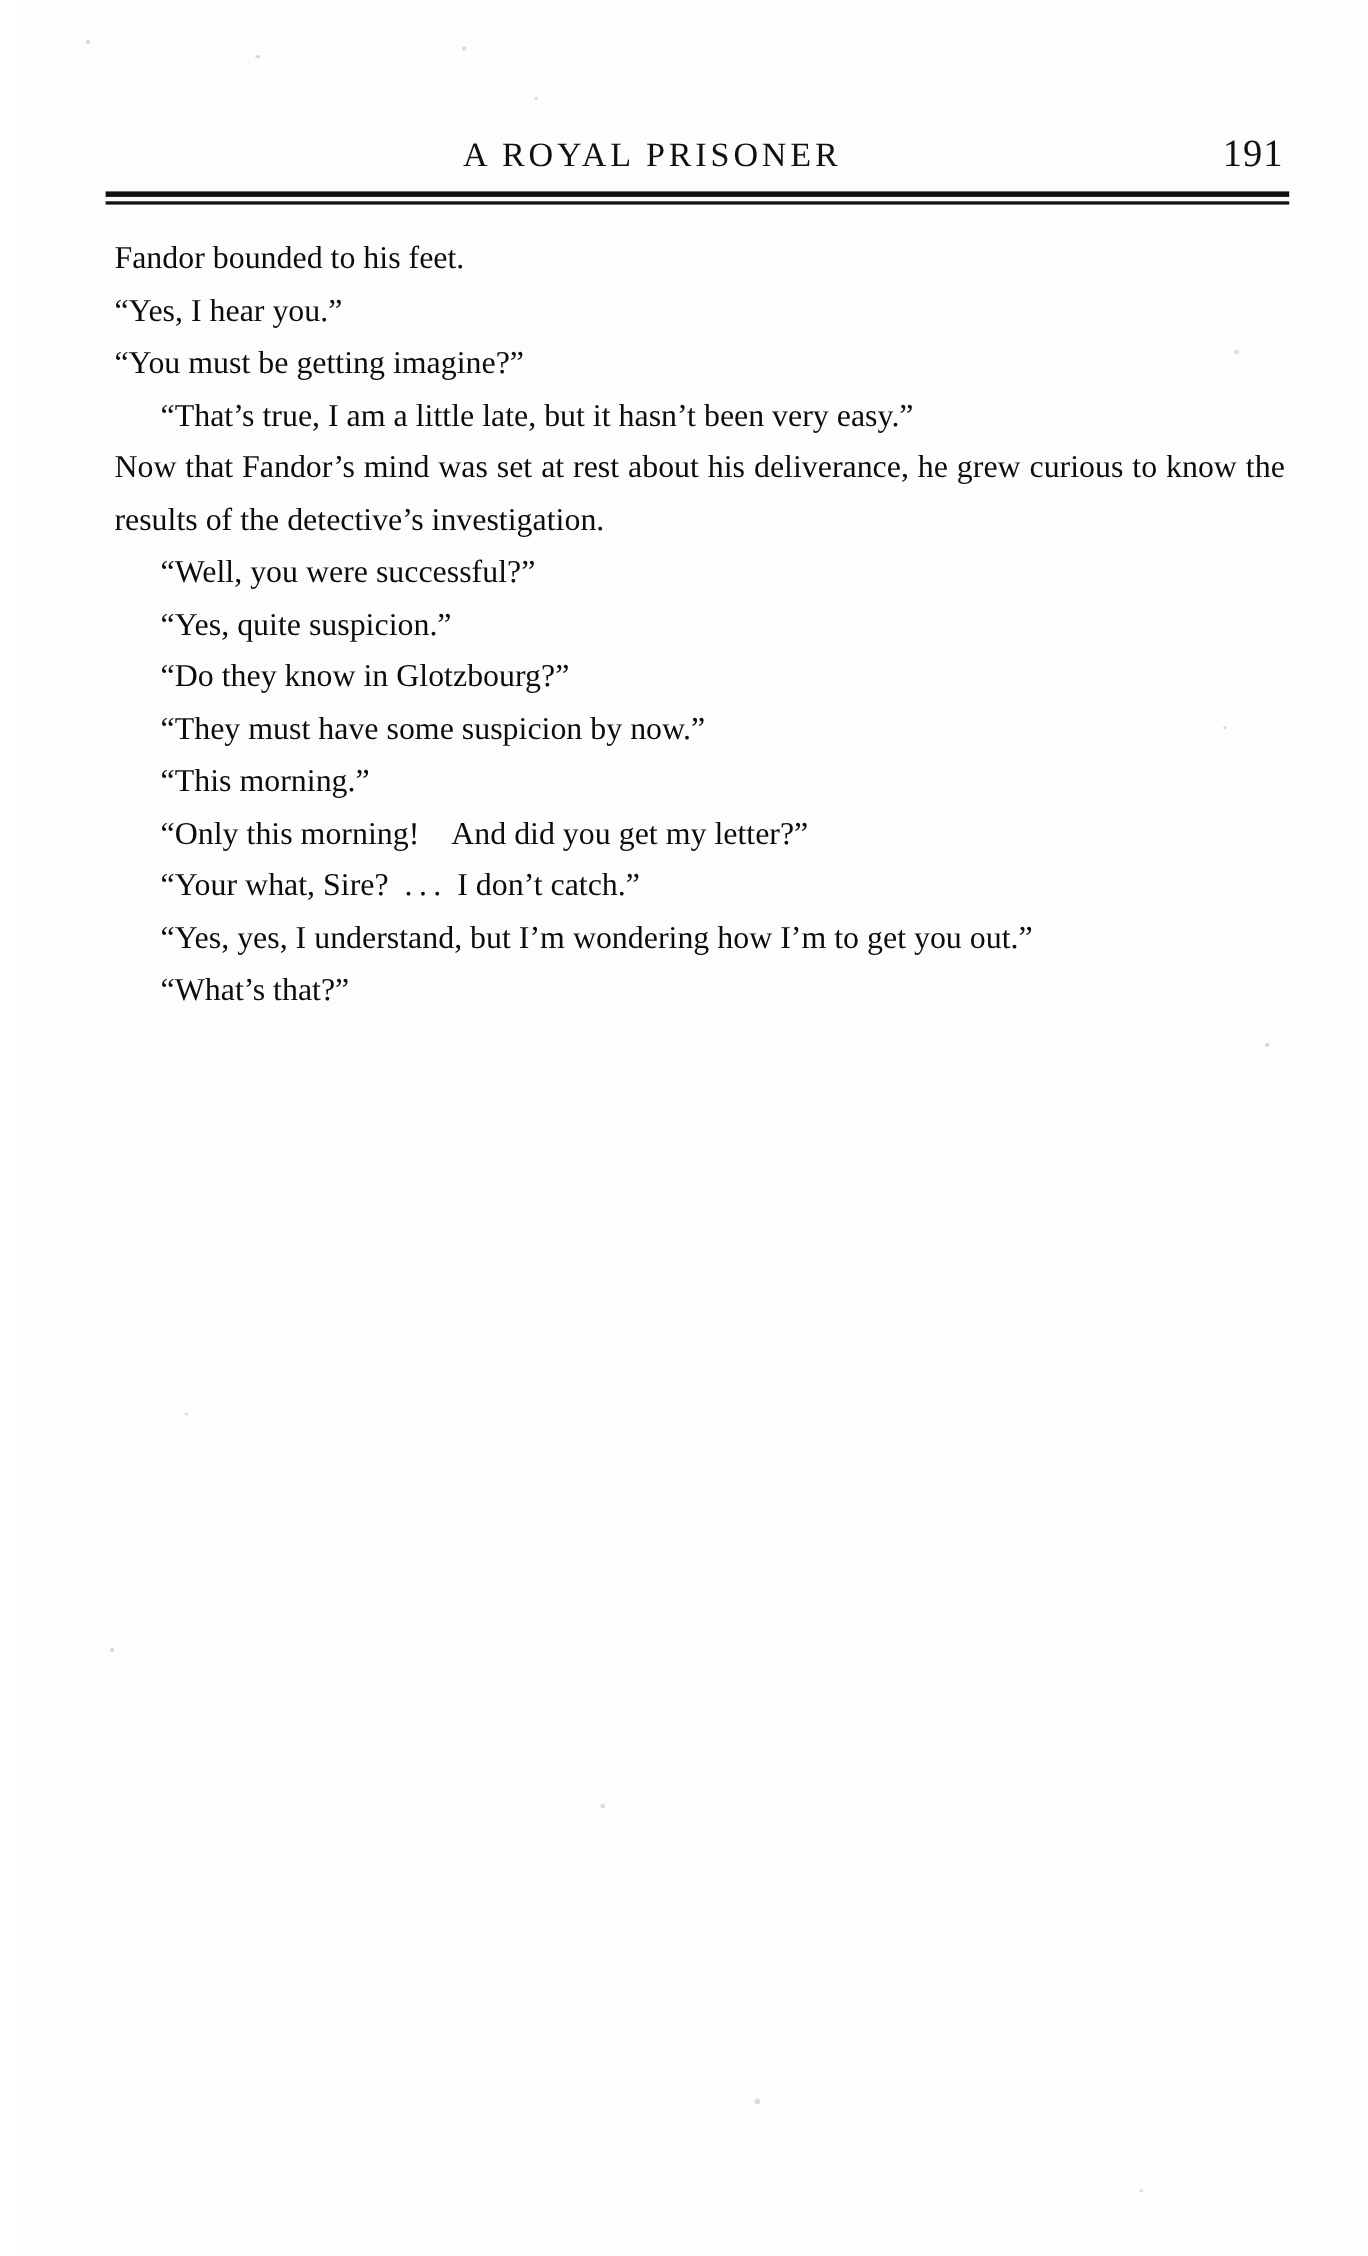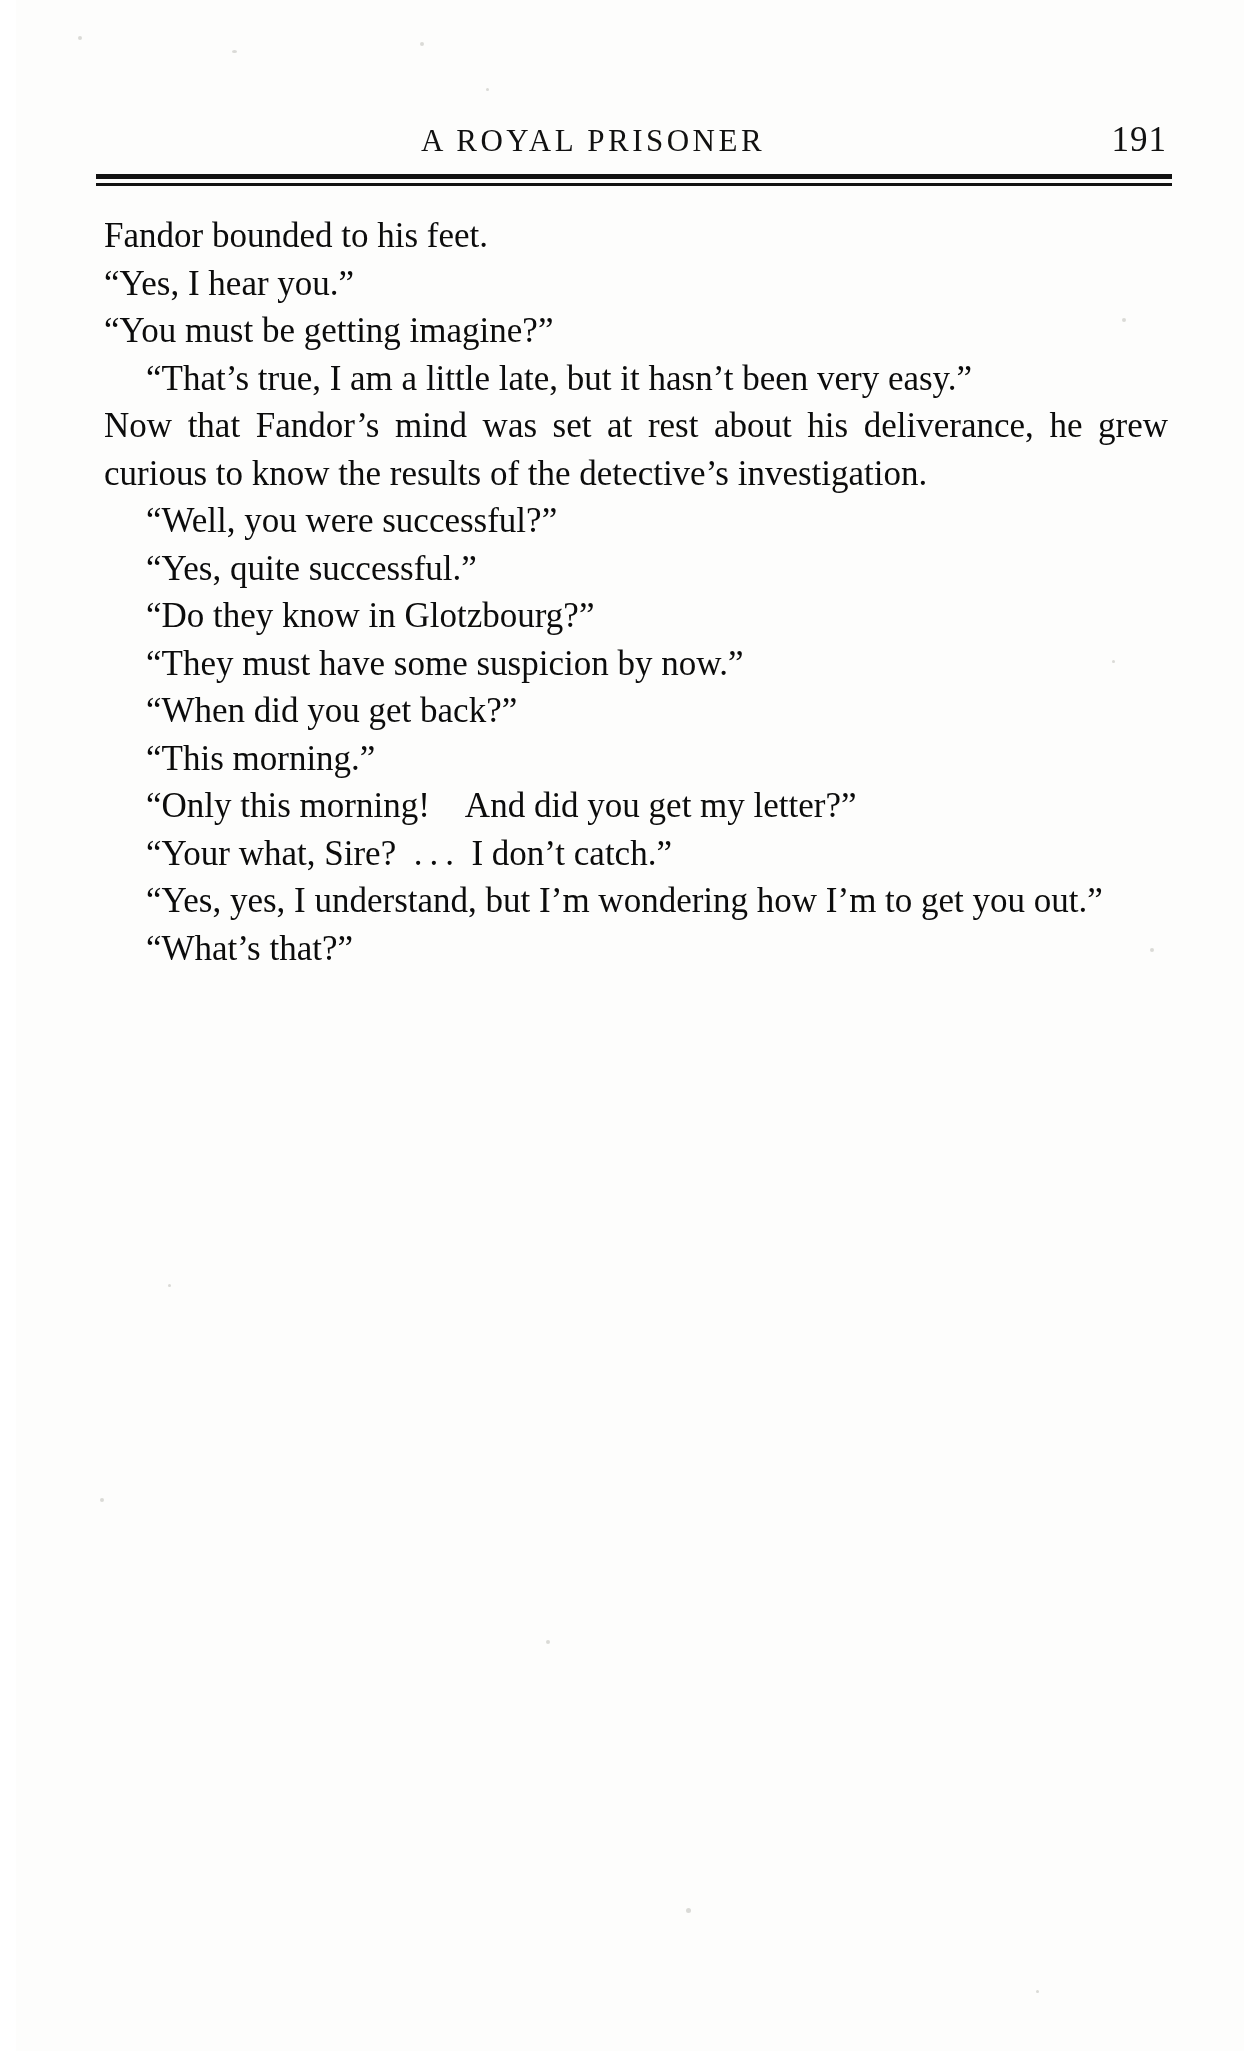--- a/index.html
+++ b/index.html
@@ -64,21 +64,21 @@
     height: 4px;
     background: transparent;
   }
   .rule-thin {
     height: 3px;
     background: #121212;
   }
   .body-text {
     margin-top: 26px;
     padding: 0 6px 0 10px;
-    font-size: 35px;
+    font-size: 29px;
     line-height: 47.5px;
     text-align: justify;
     text-justify: inter-word;
     color: #0c0c0c;
   }
   .body-text p {
     margin: 0;
     text-indent: 42px;
   }
   .body-text p.noindent {
@@ -123,24 +123,23 @@
       <div class="rule-thin"></div>
     </div>
 
     <div class="body-text">
       <p class="noindent">Fandor bounded to his feet.</p>
       <p class="noindent">“Yes, I hear you.”</p>
       <p class="noindent">“You must be getting imagine?”</p>
       <p>“That’s true, I am a little late, but it hasn’t been very easy.”</p>
       <p class="noindent">Now that Fandor’s mind was set at rest about his deliverance, he grew curious to know the results of the detective’s investigation.</p>
       <p>“Well, you were successful?”</p>
-      <p>“Yes, quite successful.”</p>
+      <p>“Yes, quite suspicion.”</p>
       <p>“Do they know in Glotzbourg?”</p>
       <p>“They must have some suspicion by now.”</p>
-      <p>“When did you get back?”</p>
       <p>“This morning.”</p>
       <p>“Only this morning! And did you get my letter?”</p>
       <p>“Your what, Sire? . . . I don’t catch.”</p>
       <p>“Yes, yes, I understand, but I’m wondering how I’m to get you out.”</p>
       <p>“What’s that?”</p>
     </div>
 
   </div>
 </div>
 

